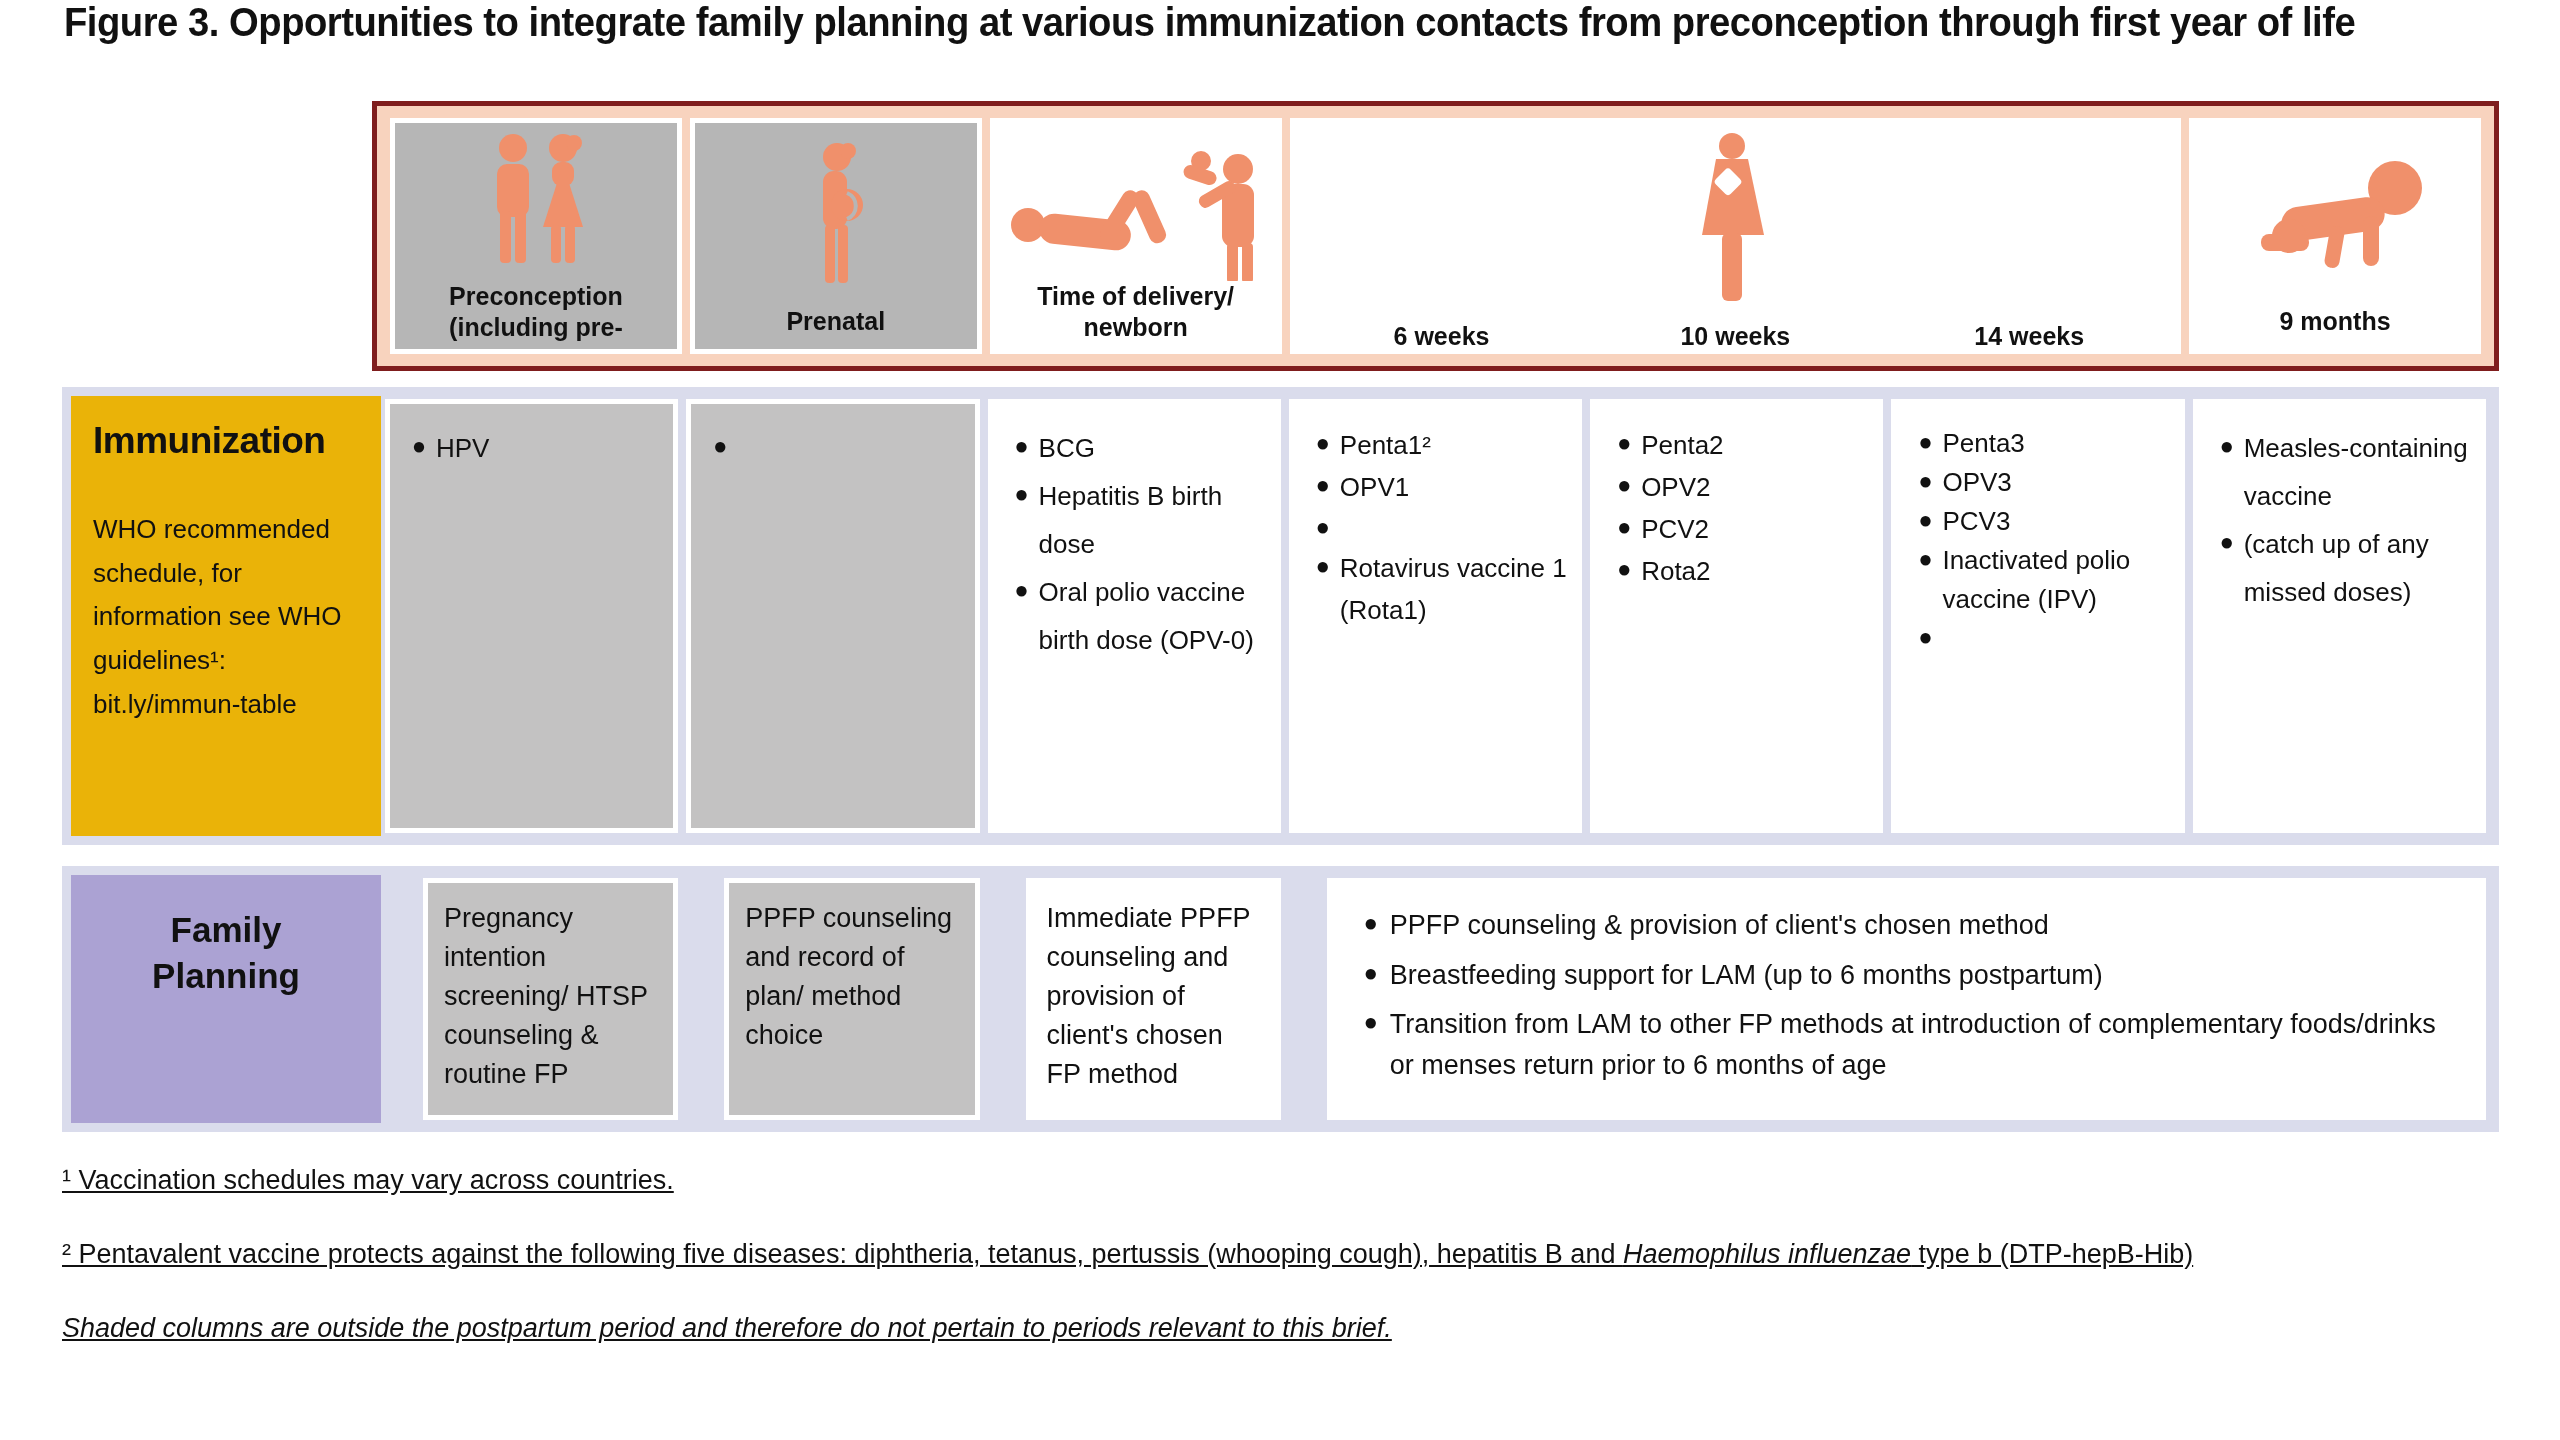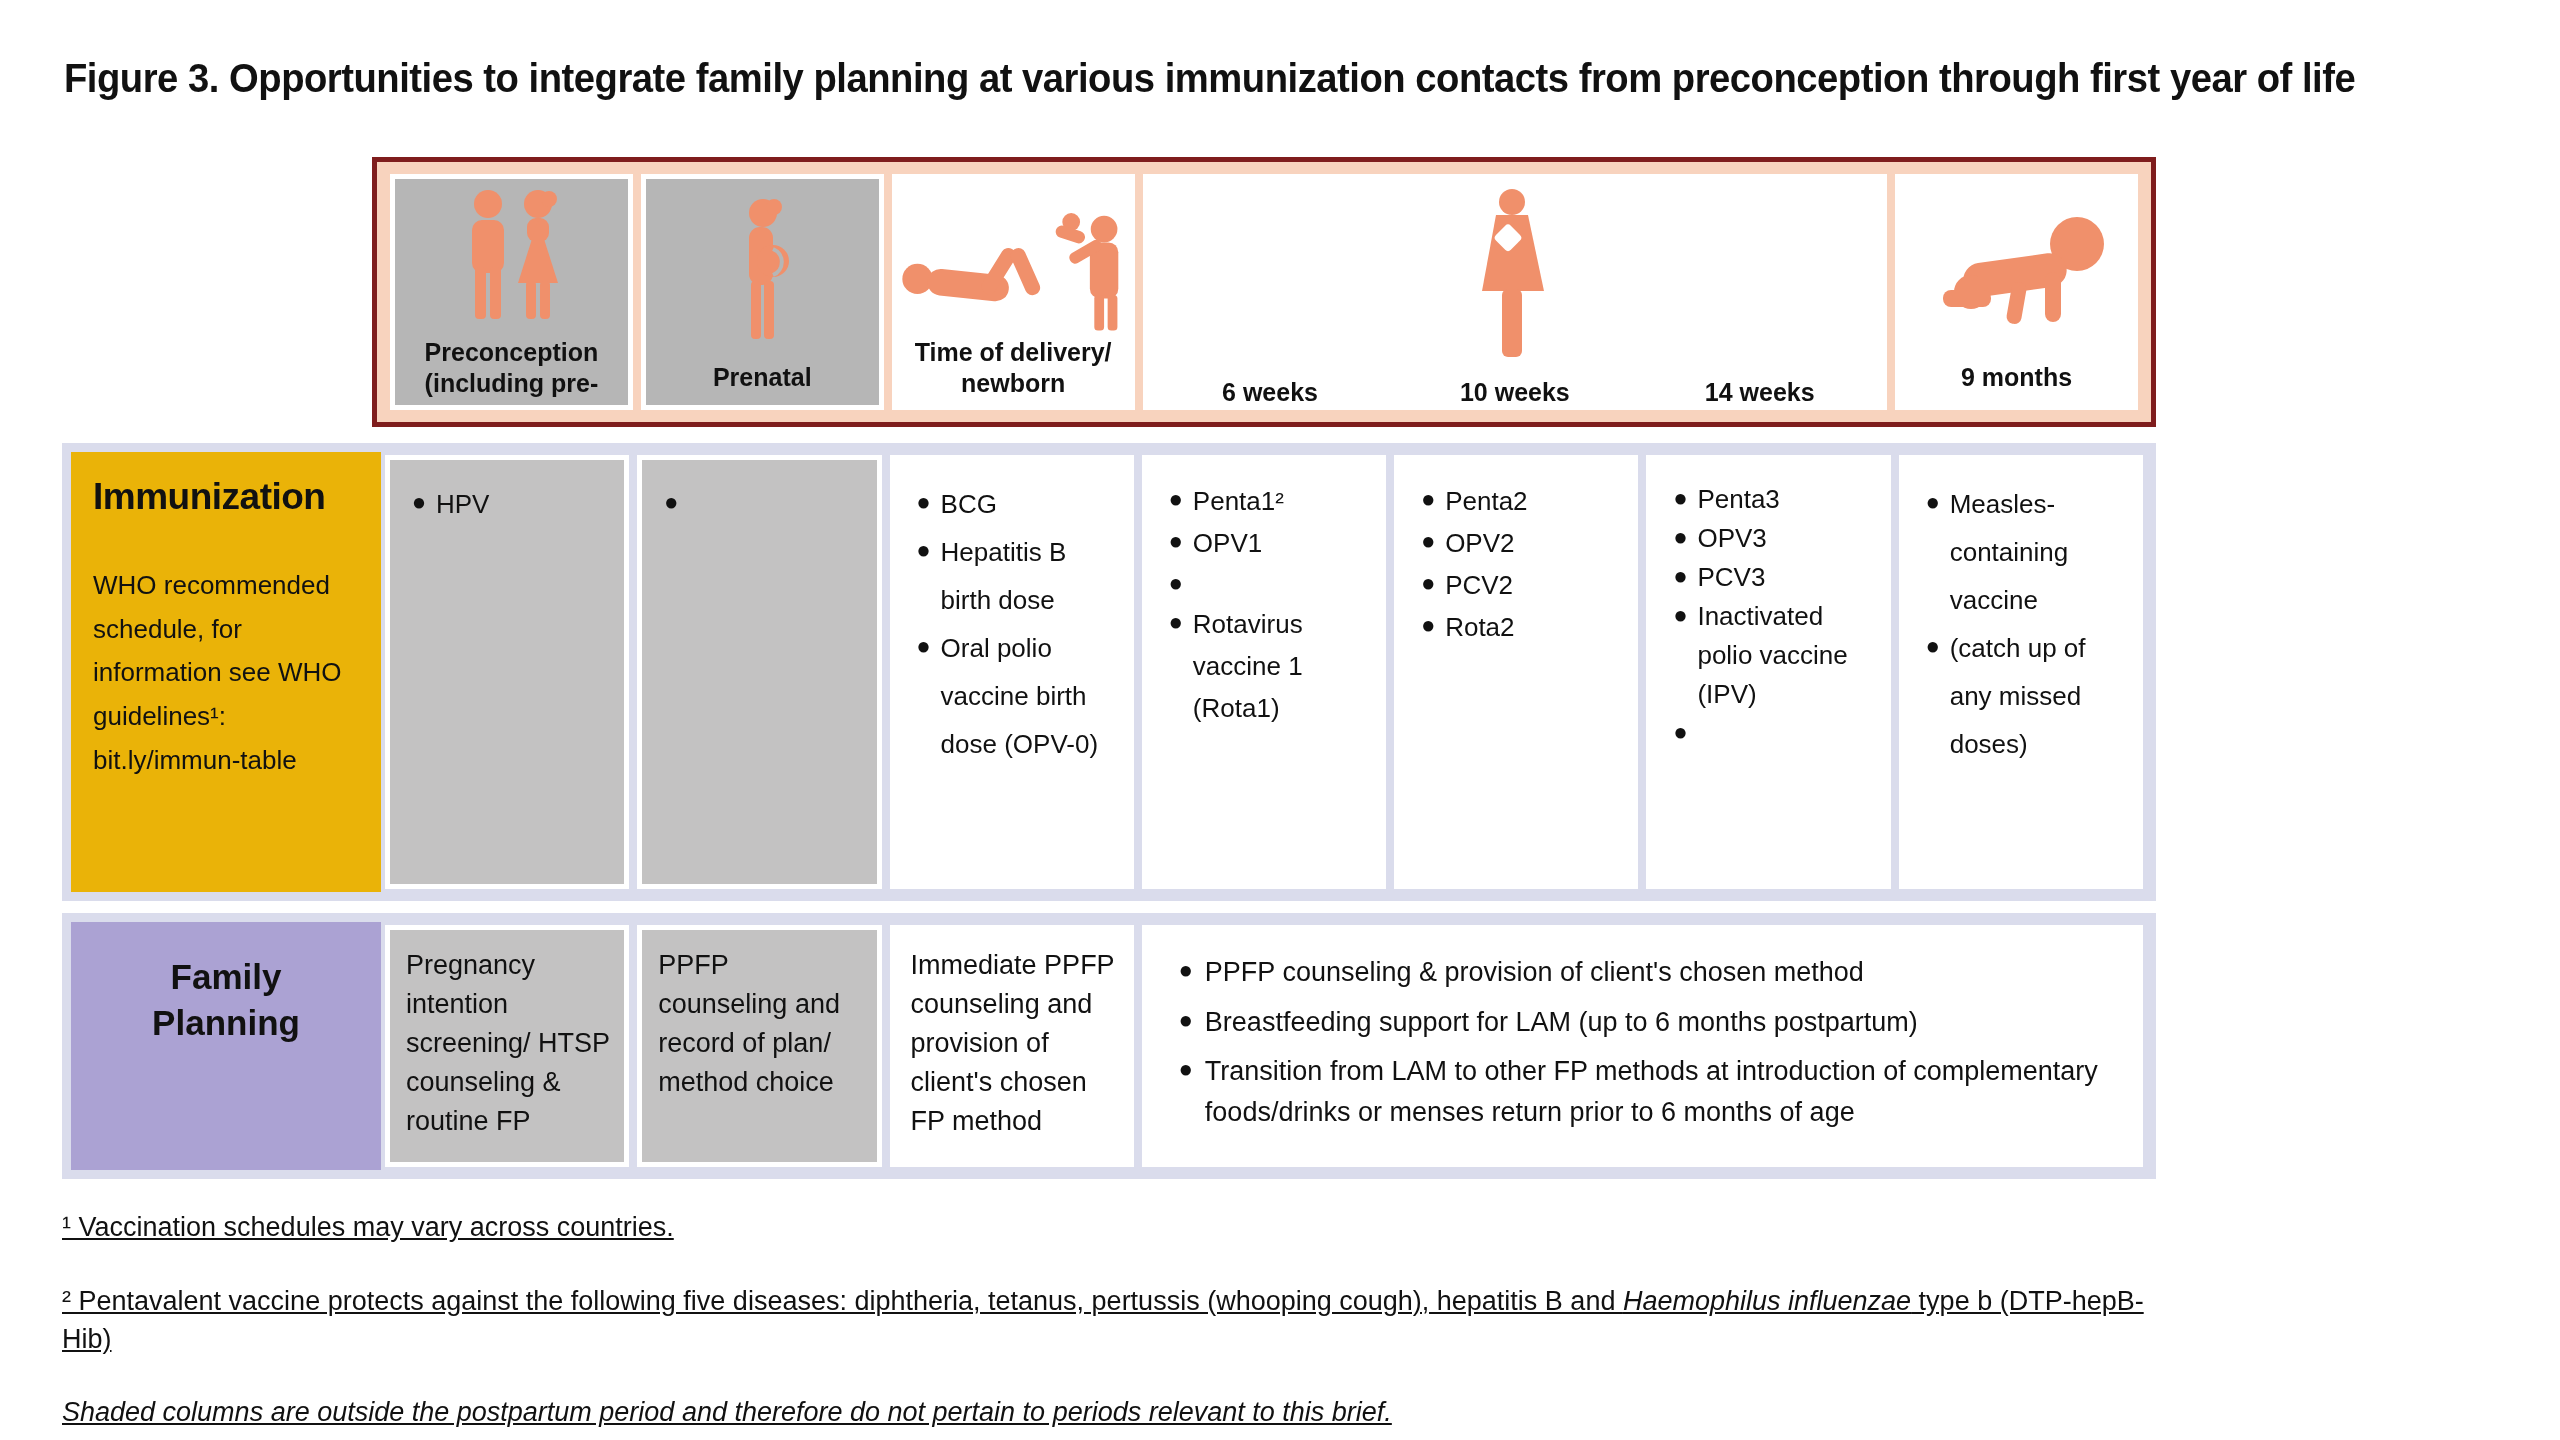--- a/index.html
+++ b/index.html
@@ -1,18 +1,18 @@
 <!DOCTYPE html>
 <html><head>
 <meta charset="utf-8">
 <style>
   * { box-sizing: border-box; margin: 0; padding: 0; }
   html,body { width:2560px; height:1440px; background:#ffffff; overflow:hidden;
     font-family:"Liberation Sans", sans-serif; color:#111; }
-  .page { width:2094px; margin-left:62px; padding-top:56px; }
+  .page { width:2437px; margin-left:62px; }
 
   .title { font-size:40px; font-weight:700; letter-spacing:-0.5px;
     transform:scaleX(0.955); transform-origin:left center; white-space:nowrap;
     margin-left:2px; margin-bottom:56px; }
 
   
   .band { display:grid; padding:9px; }
   .cols8 { grid-template-columns:310px repeat(7,1fr); }
   .cols7 { grid-template-columns:repeat(7,1fr); }
   .cell { background:#fff; border:5px solid #fff; margin:3px 4px; overflow:hidden; }
@@ -27,21 +27,21 @@
   .hlabel { font-size:25px; font-weight:700; text-align:center; line-height:1.25;
     white-space:pre-line; padding-bottom:12px; }
   .wide-head { grid-column:4 / span 3; display:flex; }
   .wide-labels { display:grid; grid-template-columns:repeat(3,1fr); padding-bottom:12px; }
   .wide-labels .hlabel { padding-bottom:0; }
   svg.fig { display:block; }
 
   
   .row-band { background:#DADCEC; margin-top:16px; }
   .imm-band { height:458px; }
-  .fp-band  { height:266px; margin-top:12px; }
+  .fp-band  { height:266px; margin-top:21px;gap:38px; }
   .row-label { grid-column:1; margin:0; }
   .imm-label { background:#eab308; padding:24px 20px 0 22px; }
   .imm-label h2 { font-size:37px; font-weight:700; letter-spacing:-0.5px; margin-bottom:46px; }
   .imm-label p { font-size:26px; line-height:1.68; }
   .imm-label .lnk { text-decoration:none; color:#111; }
   .fp-label { background:#ABA2D3; text-align:center; padding-top:32px; }
   .fp-label h2 { font-size:35px; font-weight:700; line-height:1.32; white-space:pre-line; }
 
   
   .blist { padding:20px 6px 8px 12px; }

